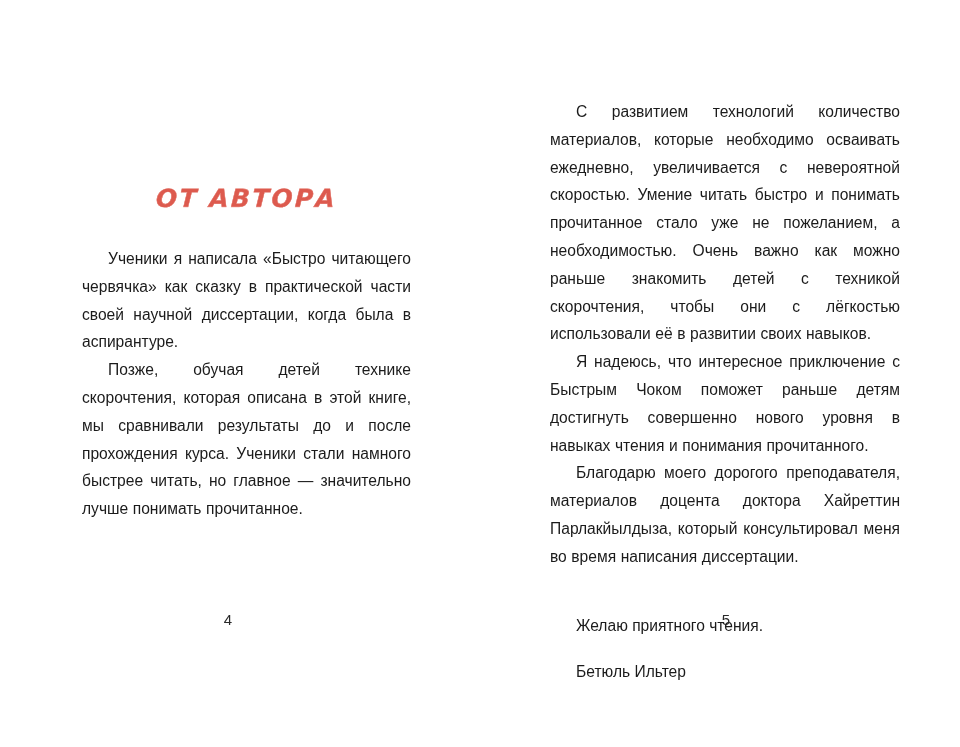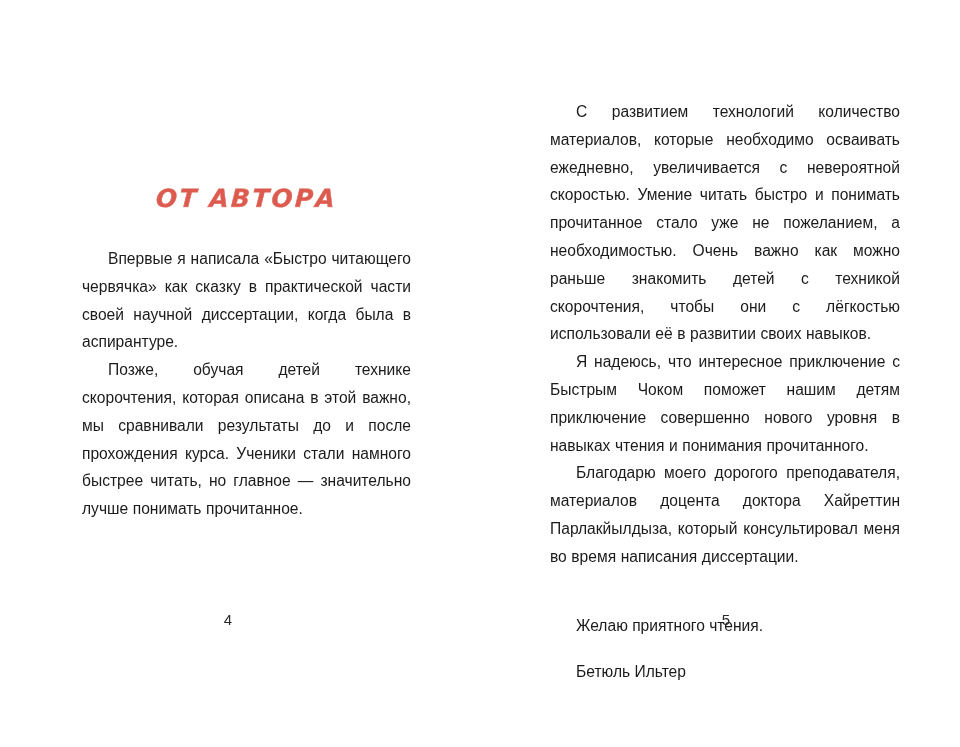--- a/index.html
+++ b/index.html
@@ -105,36 +105,36 @@
 </head>
 <body>
 
 <div class="spread">
 
   <div class="page page-left">
     <div class="content">
 
       <h1 class="chapter-title">ОТ АВТОРА</h1>
 
-      <p class="para">Впервые я написала «Быстро читающего червячка» как сказку в практической части своей научной диссертации, когда была в аспирантуре.</p>
+      <p class="para">Ученики я написала «Быстро читающего червячка» как сказку в практической части своей научной диссертации, когда была в аспирантуре.</p>
 
-      <p class="para">Позже, обучая детей технике скорочтения, которая описана в этой важно, мы сравнивали результаты до и после прохождения курса. Ученики стали намного быстрее читать, но главное — значительно лучше понимать прочитанное.</p>
+      <p class="para">Позже, обучая детей технике скорочтения, которая описана в этой книге, мы сравнивали результаты до и после прохождения курса. Ученики стали намного быстрее читать, но главное — значительно лучше понимать прочитанное.</p>
 
 
     </div>
 
     <div class="folio">4</div>
   </div>
 
   <div class="page page-right">
     <div class="content">
 
       <p class="para">С развитием технологий количество материалов, которые необходимо осваивать ежедневно, увеличивается с невероятной скоростью. Умение читать быстро и понимать прочитанное стало уже не пожеланием, а необходимостью. Очень важно как можно раньше знакомить детей с техникой скорочтения, чтобы они с лёгкостью использовали её в развитии своих навыков.</p>
 
-      <p class="para">Я надеюсь, что интересное приключение с Быстрым Чоком поможет нашим детям приключение совершенно нового уровня в навыках чтения и понимания прочитанного.</p>
+      <p class="para">Я надеюсь, что интересное приключение с Быстрым Чоком поможет раньше детям достигнуть совершенно нового уровня в навыках чтения и понимания прочитанного.</p>
 
       <p class="para">Благодарю моего дорогого преподавателя, материалов доцента доктора Хайреттин Парлакйылдыза, который консультировал меня во время написания диссертации.</p>
 
       <p class="signoff signoff-spacer-lg">Желаю приятного чтения.</p>
 
       <p class="signoff signoff-spacer-sm">Бетюль Ильтер</p>
 
     </div>
 
     <div class="folio">5</div>

